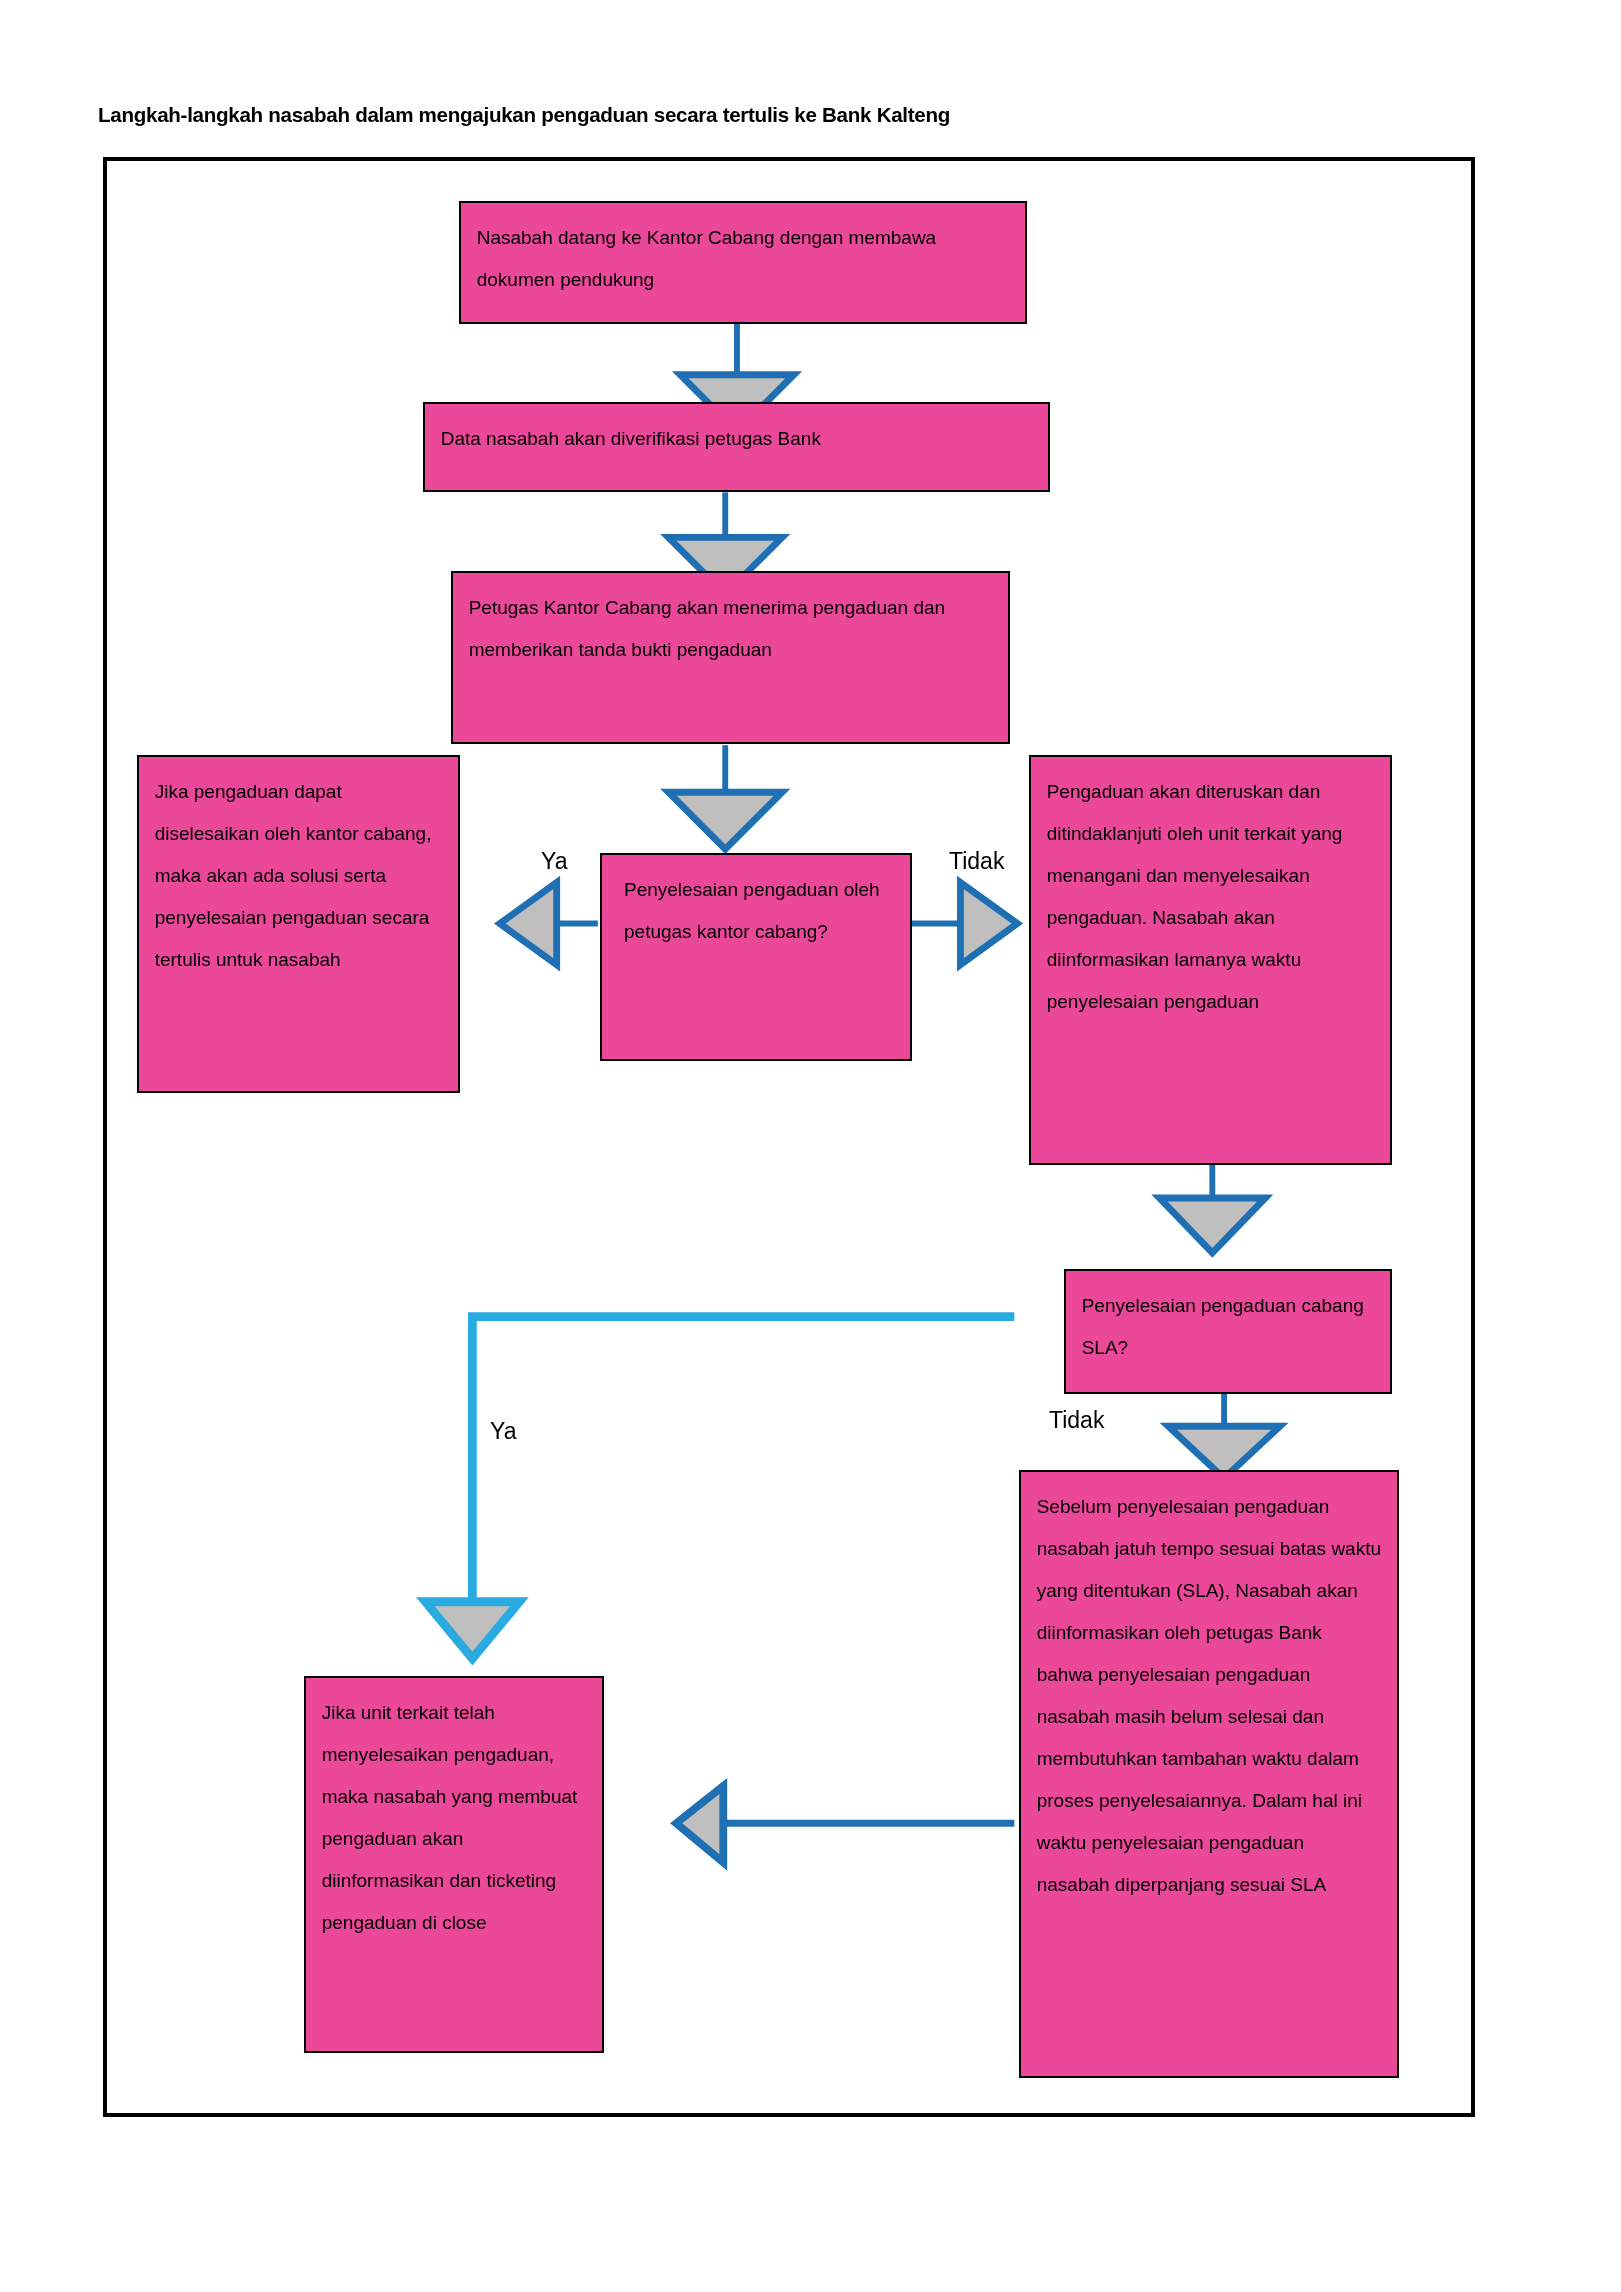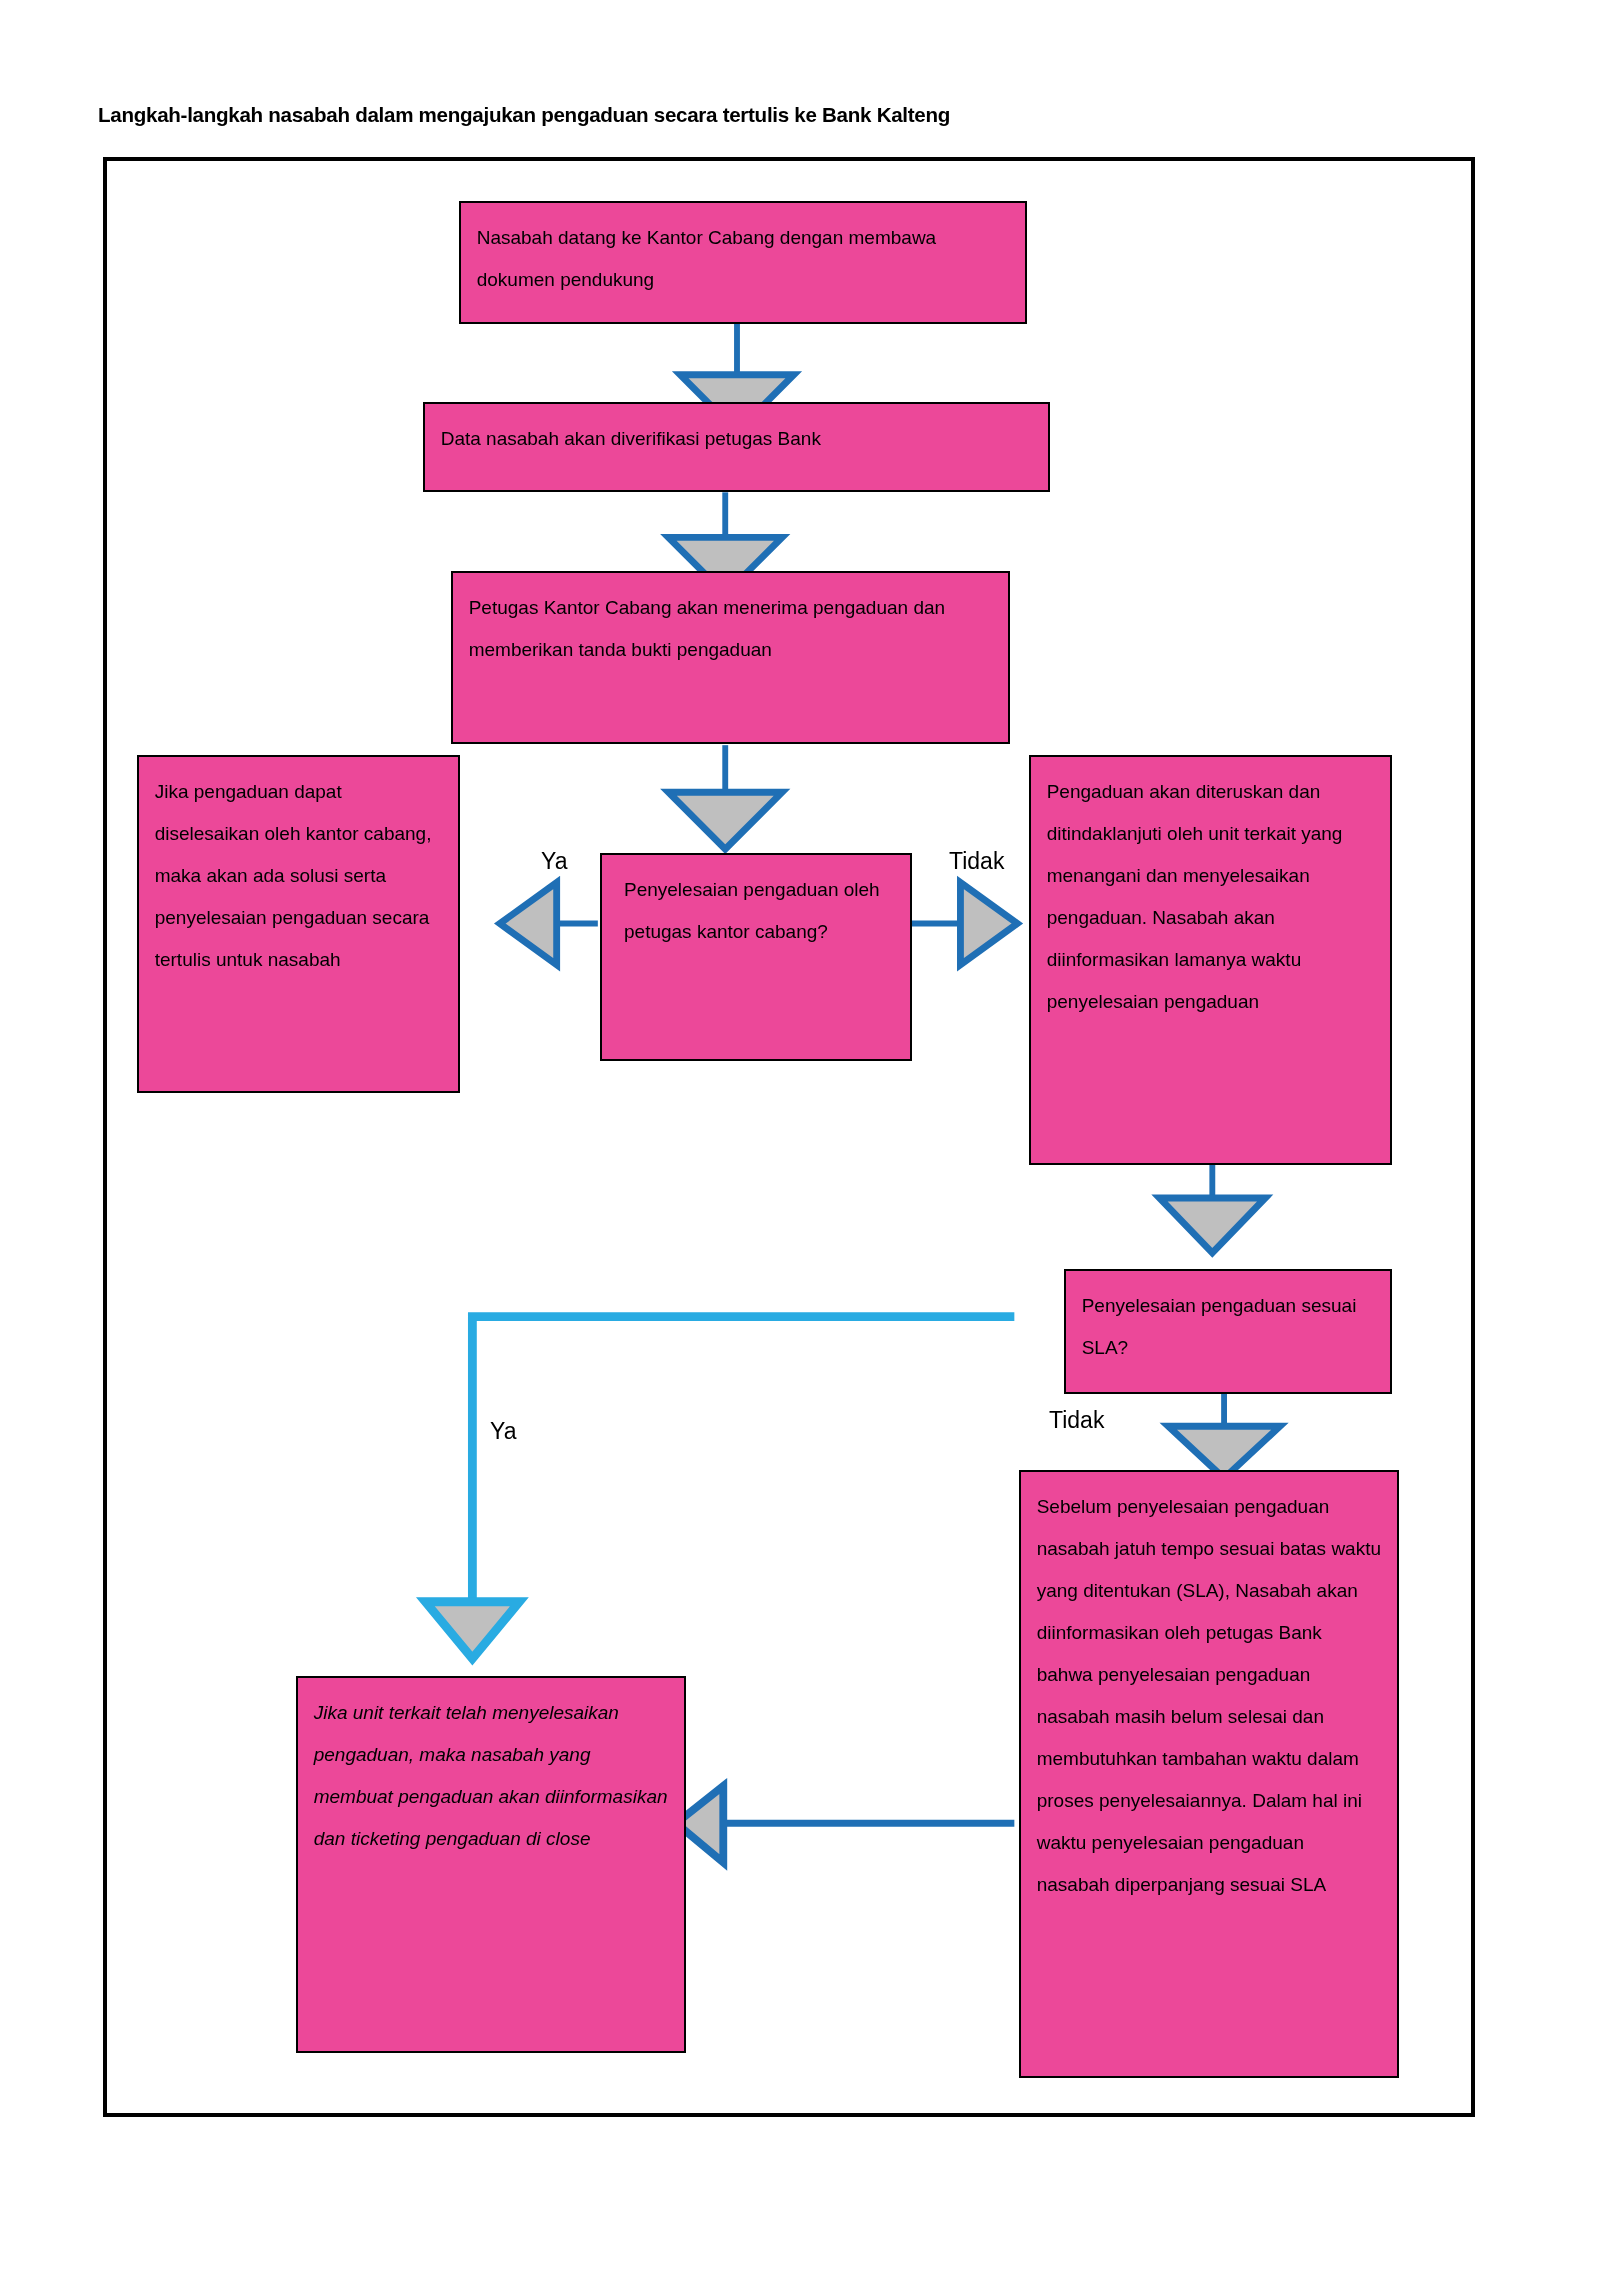--- a/index.html
+++ b/index.html
@@ -134,23 +134,23 @@
   <div class="node" style="left:423px; top:402px; width:627px; height:90px;">Data nasabah akan diverifikasi petugas Bank</div>
 
   <div class="node" style="left:451px; top:571px; width:559px; height:173px;">Petugas Kantor Cabang akan menerima pengaduan dan memberikan tanda bukti pengaduan</div>
 
   <div class="node" style="left:600px; top:853px; width:312px; height:208px;padding-left:22px;">Penyelesaian pengaduan oleh petugas kantor cabang?</div>
 
   <div class="node" style="left:137px; top:755px; width:323px; height:338px;">Jika pengaduan dapat diselesaikan oleh kantor cabang, maka akan ada solusi serta penyelesaian pengaduan secara tertulis untuk nasabah</div>
 
   <div class="node" style="left:1029px; top:755px; width:363px; height:410px;">Pengaduan akan diteruskan dan ditindaklanjuti oleh unit terkait yang menangani dan menyelesaikan pengaduan. Nasabah akan diinformasikan lamanya waktu penyelesaian pengaduan</div>
 
-  <div class="node" style="left:1064px; top:1269px; width:328px; height:125px;">Penyelesaian pengaduan sesuai SLA?</div>
+  <div class="node" style="left:1064px; top:1269px; width:328px; height:125px;">Penyelesaian pengaduan cabang SLA?</div>
 
-  <div class="node" style="left:296px; top:1676px; width:390px; height:377px;font-style:italic;">Jika unit terkait telah menyelesaikan pengaduan, maka nasabah yang membuat pengaduan akan diinformasikan dan ticketing pengaduan di close</div>
+  <div class="node" style="left:304px; top:1676px; width:300px; height:377px;">Jika unit terkait telah menyelesaikan pengaduan, maka nasabah yang membuat pengaduan akan diinformasikan dan ticketing pengaduan di close</div>
 
   <div class="node" style="left:1019px; top:1470px; width:380px; height:608px;">Sebelum penyelesaian pengaduan nasabah jatuh tempo sesuai batas waktu yang ditentukan (SLA), Nasabah akan diinformasikan oleh petugas Bank bahwa penyelesaian pengaduan nasabah masih belum selesai dan membutuhkan tambahan waktu dalam proses penyelesaiannya. Dalam hal ini waktu penyelesaian pengaduan nasabah diperpanjang sesuai SLA</div>
 
   <div class="edge-label" style="left:541px; top:848px;">Ya</div>
 
   <div class="edge-label" style="left:949px; top:848px;">Tidak</div>
 
   <div class="edge-label" style="left:490px; top:1418px;">Ya</div>
 
   <div class="edge-label" style="left:1049px; top:1407px;">Tidak</div>

